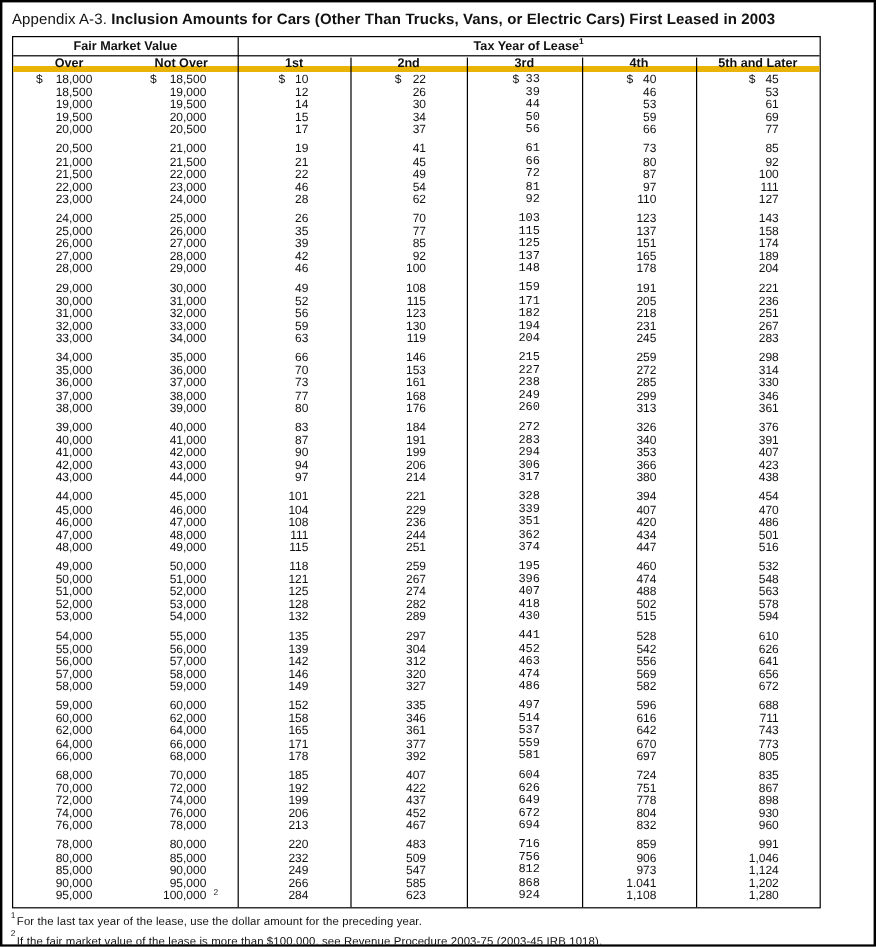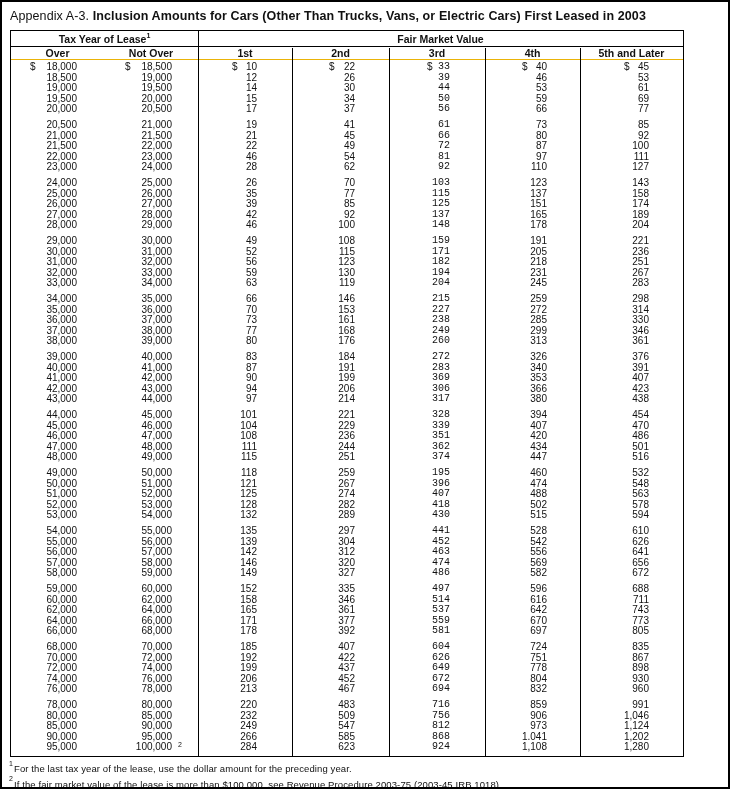--- a/index.html
+++ b/index.html
@@ -12,21 +12,21 @@
   }
   .title { position:absolute; left:8px; top:7px; font-size:12.5px; letter-spacing:.1px; white-space:nowrap; }
   .title .bold { font-weight:bold; }
 
   .tablewrap { position:absolute; left:8px; top:28px; width:674px; border:1px solid #000; background:#fff; }
 
   .hrow1 { display:grid; grid-template-columns:187px 485px; height:16px; border-bottom:1px solid #000; }
   .hrow1 > div { display:flex; align-items:center; justify-content:center; font-size:10.5px; font-weight:bold; }
   .hrow1 sup { font-size:7px; position:relative; top:-3px; font-weight:bold; }
 
-  .hrow2 { display:grid; grid-template-columns:93px 94px 94px 97px 96px 95px 103px; height:13px; border-bottom:1px solid #eab308; }
+  .hrow2 { display:grid; grid-template-columns:93px 94px 94px 97px 96px 95px 103px; height:13px; border-bottom:5px solid #eab308; }
   .hrow2 > div { display:flex; align-items:center; justify-content:center; font-size:10.5px; font-weight:bold; }
 
   .tbody { padding:2px 0 3px; position:relative; }
   .group + .group { margin-top:5.5px; }
   .row { display:grid; grid-template-columns:93px 94px 94px 97px 96px 95px 103px; height:10.5px; }
   .cell { position:relative; font-size:10px; line-height:10.5px; white-space:nowrap; }
   .cell .val { display:block; text-align:right; }
   .c0 .val { width:45px; margin-left:auto; margin-right:27px; }
   .c1 .val { width:50px; margin-left:auto; margin-right:26px; }
   .c2 .val { width:30px; margin-left:auto; margin-right:35px; }
@@ -55,25 +55,25 @@
 <div class="page">
 
   <div class="title">
     <span>Appendix A-3.</span>
     <span class="bold">Inclusion Amounts for Cars (Other Than Trucks, Vans, or Electric Cars) First Leased in 2003</span>
   </div>
 
   <div class="tablewrap">
     <div class="hrow1">
       <div>
+        <span>Fair Market Value</span>
+      </div>
+      <div>
         <span>Tax Year of Lease</span>
           <sup>1</sup>
-      </div>
-      <div>
-        <span>Fair Market Value</span>
       </div>
     </div>
     <div class="hrow2" id="hrow2">
         <div>Over</div>
         <div>Not Over</div>
         <div>1st</div>
         <div>2nd</div>
         <div>3rd</div>
         <div>4th</div>
         <div>5th and Later</div>
@@ -725,21 +725,21 @@
             <div class="cell c1">
               <span class="val">42,000</span>
             </div>
             <div class="cell c2">
               <span class="val">90</span>
             </div>
             <div class="cell c3">
               <span class="val">199</span>
             </div>
             <div class="cell c4">
-              <span class="val">369</span>
+              <span class="val">294</span>
             </div>
             <div class="cell c5">
               <span class="val">353</span>
             </div>
             <div class="cell c6">
               <span class="val">407</span>
             </div>
           </div>
           <div class="row">
             <div class="cell c0">

